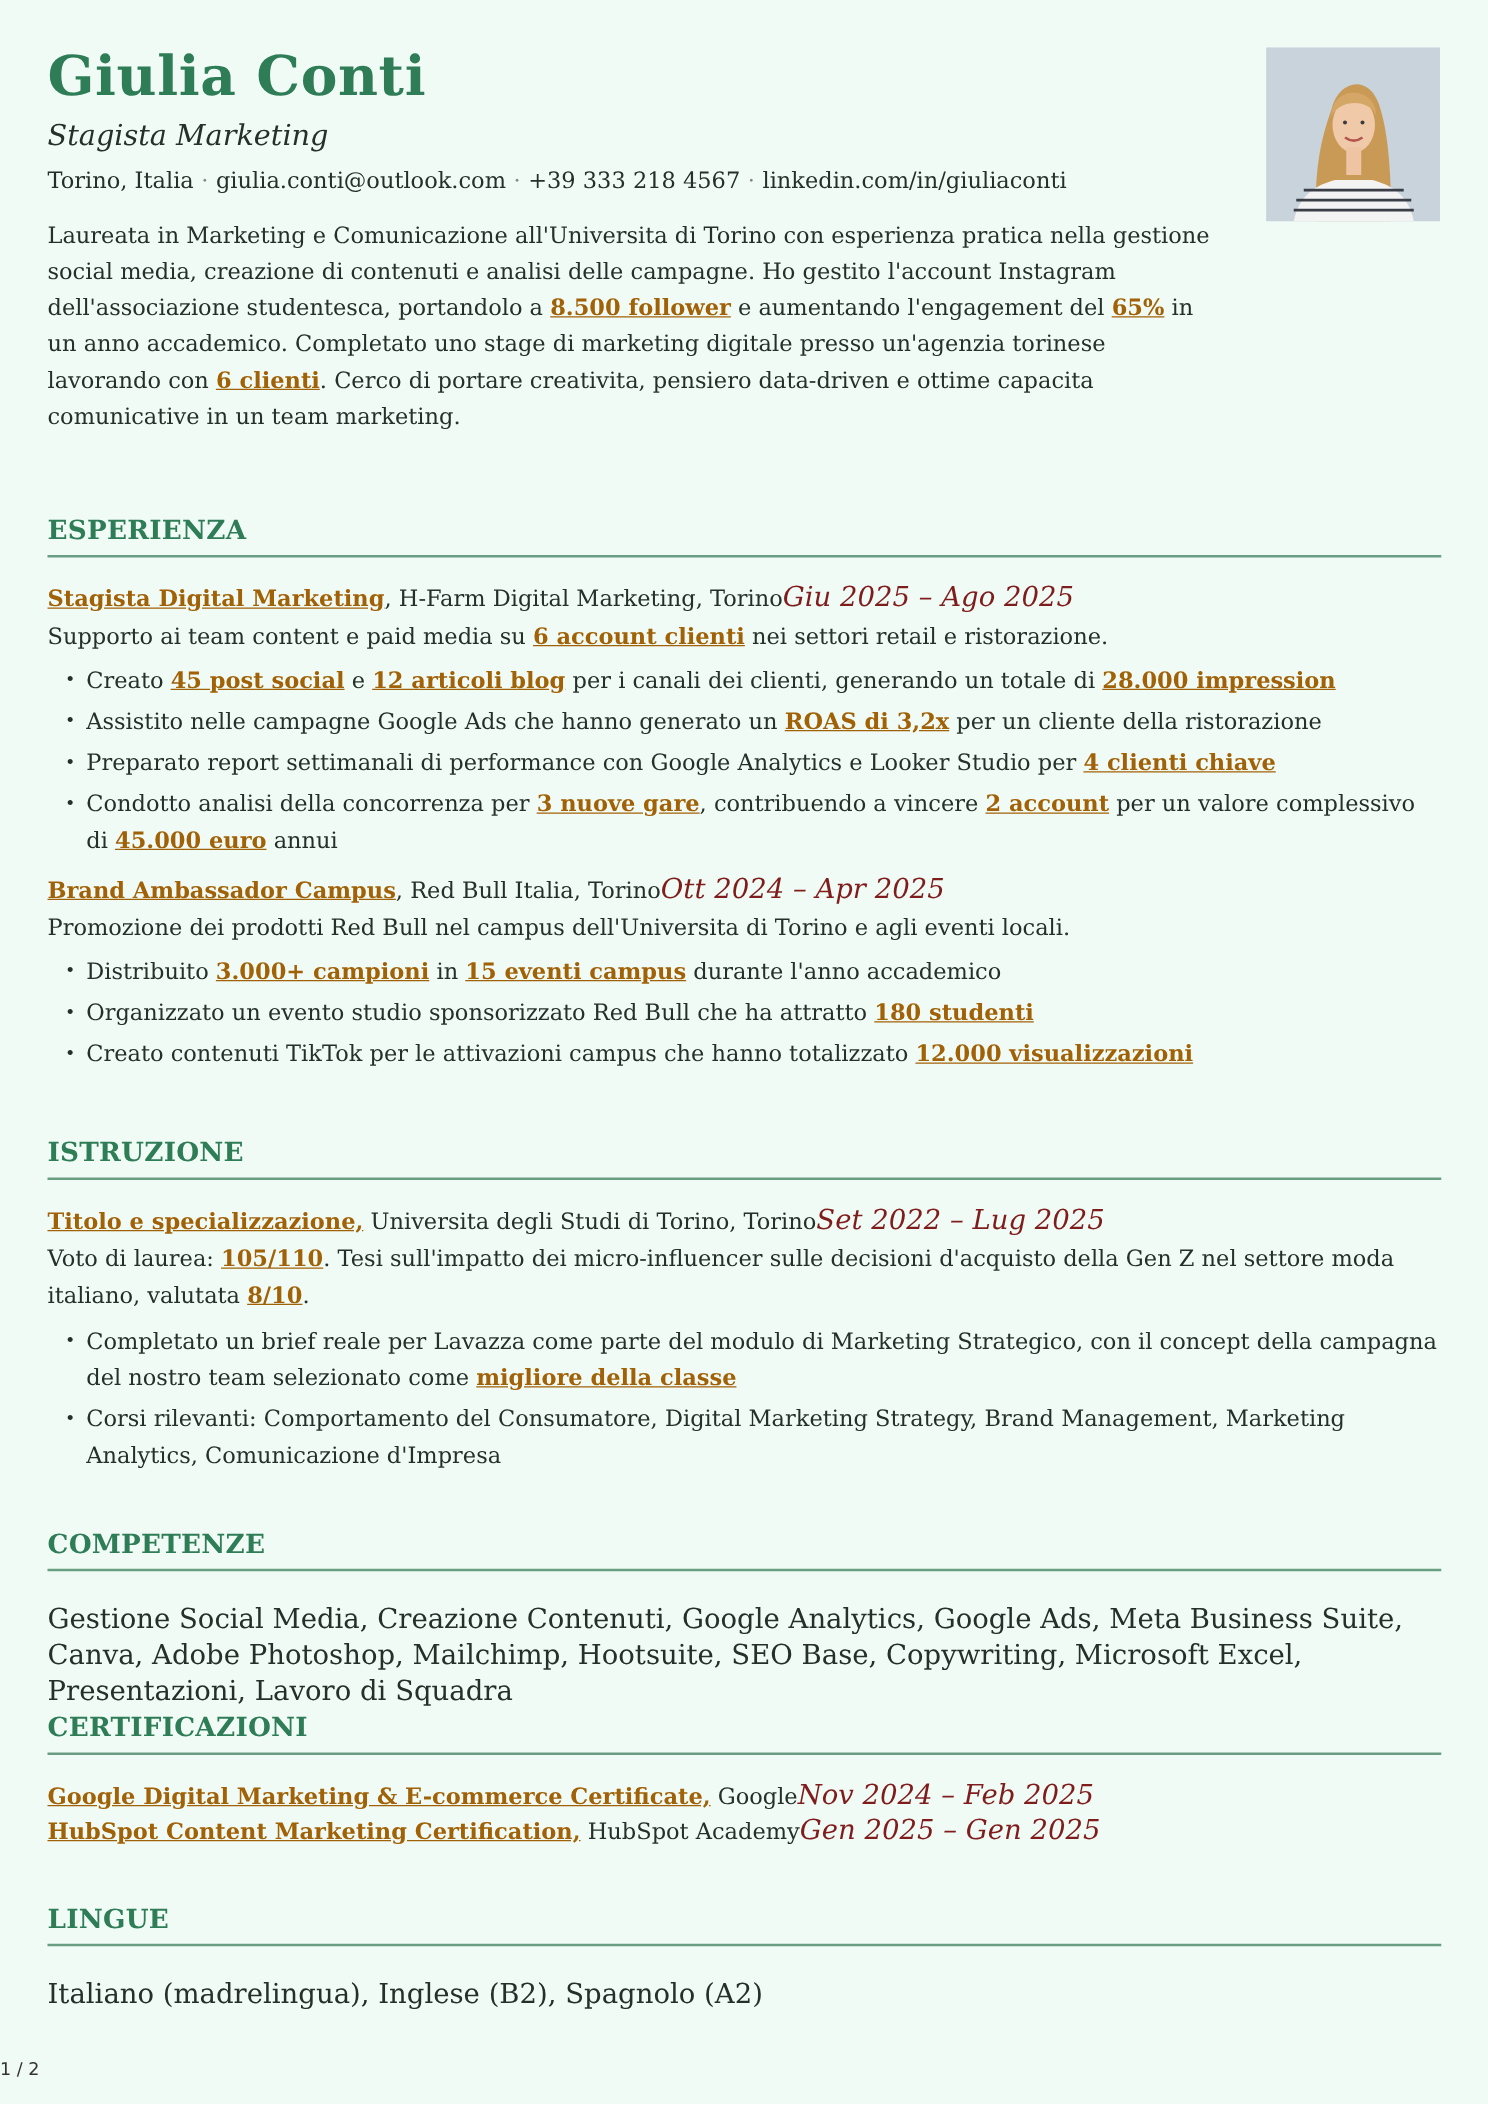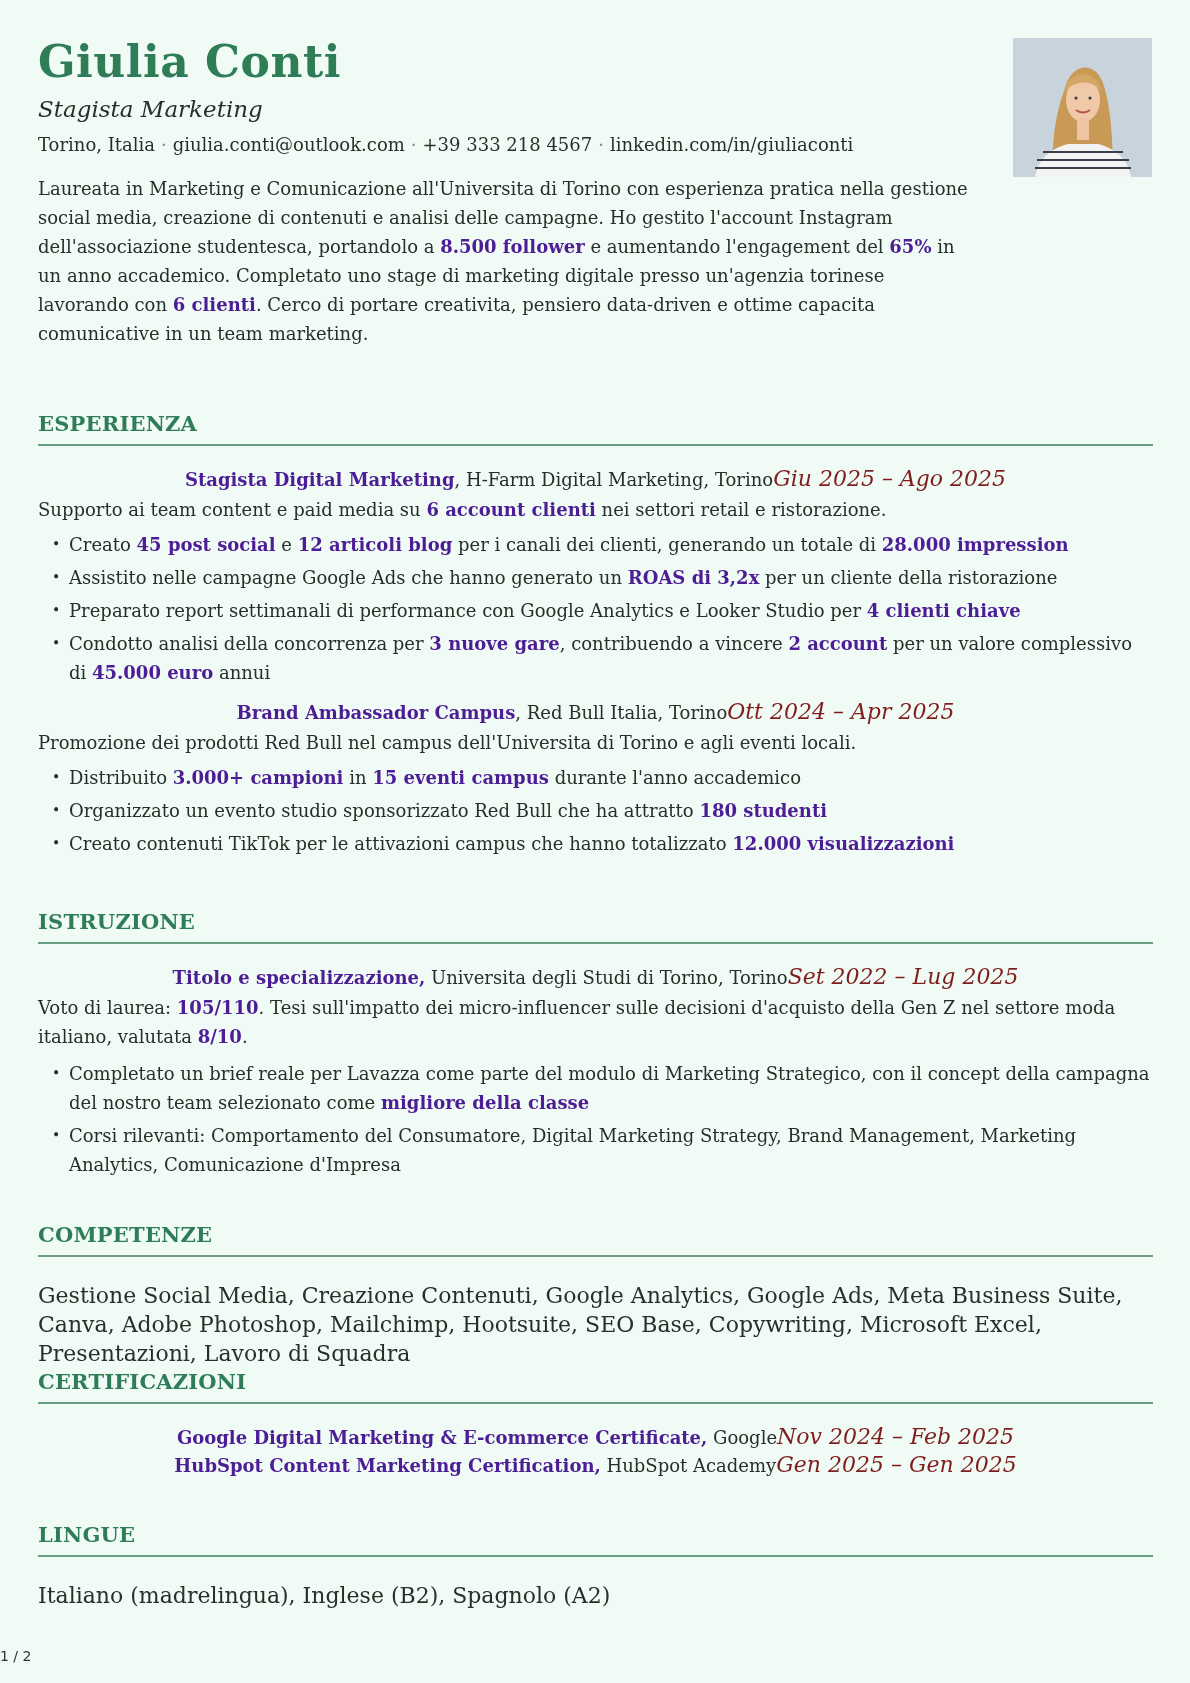--- a/index.html
+++ b/index.html
@@ -28,29 +28,29 @@
   }
   .contact .sep { color: #888; margin: 0 6px; }
   .photo {
     position: absolute; left: 975px; top: 38px; width: 139px; height: 139px;
     background: #c9d4dc; overflow: hidden;
   }
   .summary {
     position: absolute; left: 0; top: 174px; width: 940px;
     font-size: 18px; line-height: 29px; color: #243029;
   }
-  b { font-weight: bold; color: #4c1d95; }
+  b { font-weight: bold; color: #a16207; text-decoration: underline; }
   .section-title {
     font-size: 21px; font-weight: bold; color: #2e7d57;
     margin: 0; padding-top: 0; letter-spacing: 0.2px;
   }
   .rule { height: 1.5px; background: #6a9e83; margin: 8px 0 0 0; }
   .section { position: absolute; left: 0; width: 1115px; }
   .entry-head {
-    display: flex; justify-content: center; align-items: baseline;
+    display: flex; justify-content: flex-start; align-items: baseline;
     font-size: 18px; color: #243029;
   }
   .entry-date { font-style: italic; font-size: 22px; color: #7f1d1d; }
   .entry-desc { font-size: 18px; line-height: 29px; color: #243029; }
   ul { margin: 0; padding-left: 31px; list-style: none; }
   li {
     position: relative; font-size: 18px; line-height: 29px; color: #243029;
     margin-bottom: 4px;
   }
   li::before {

